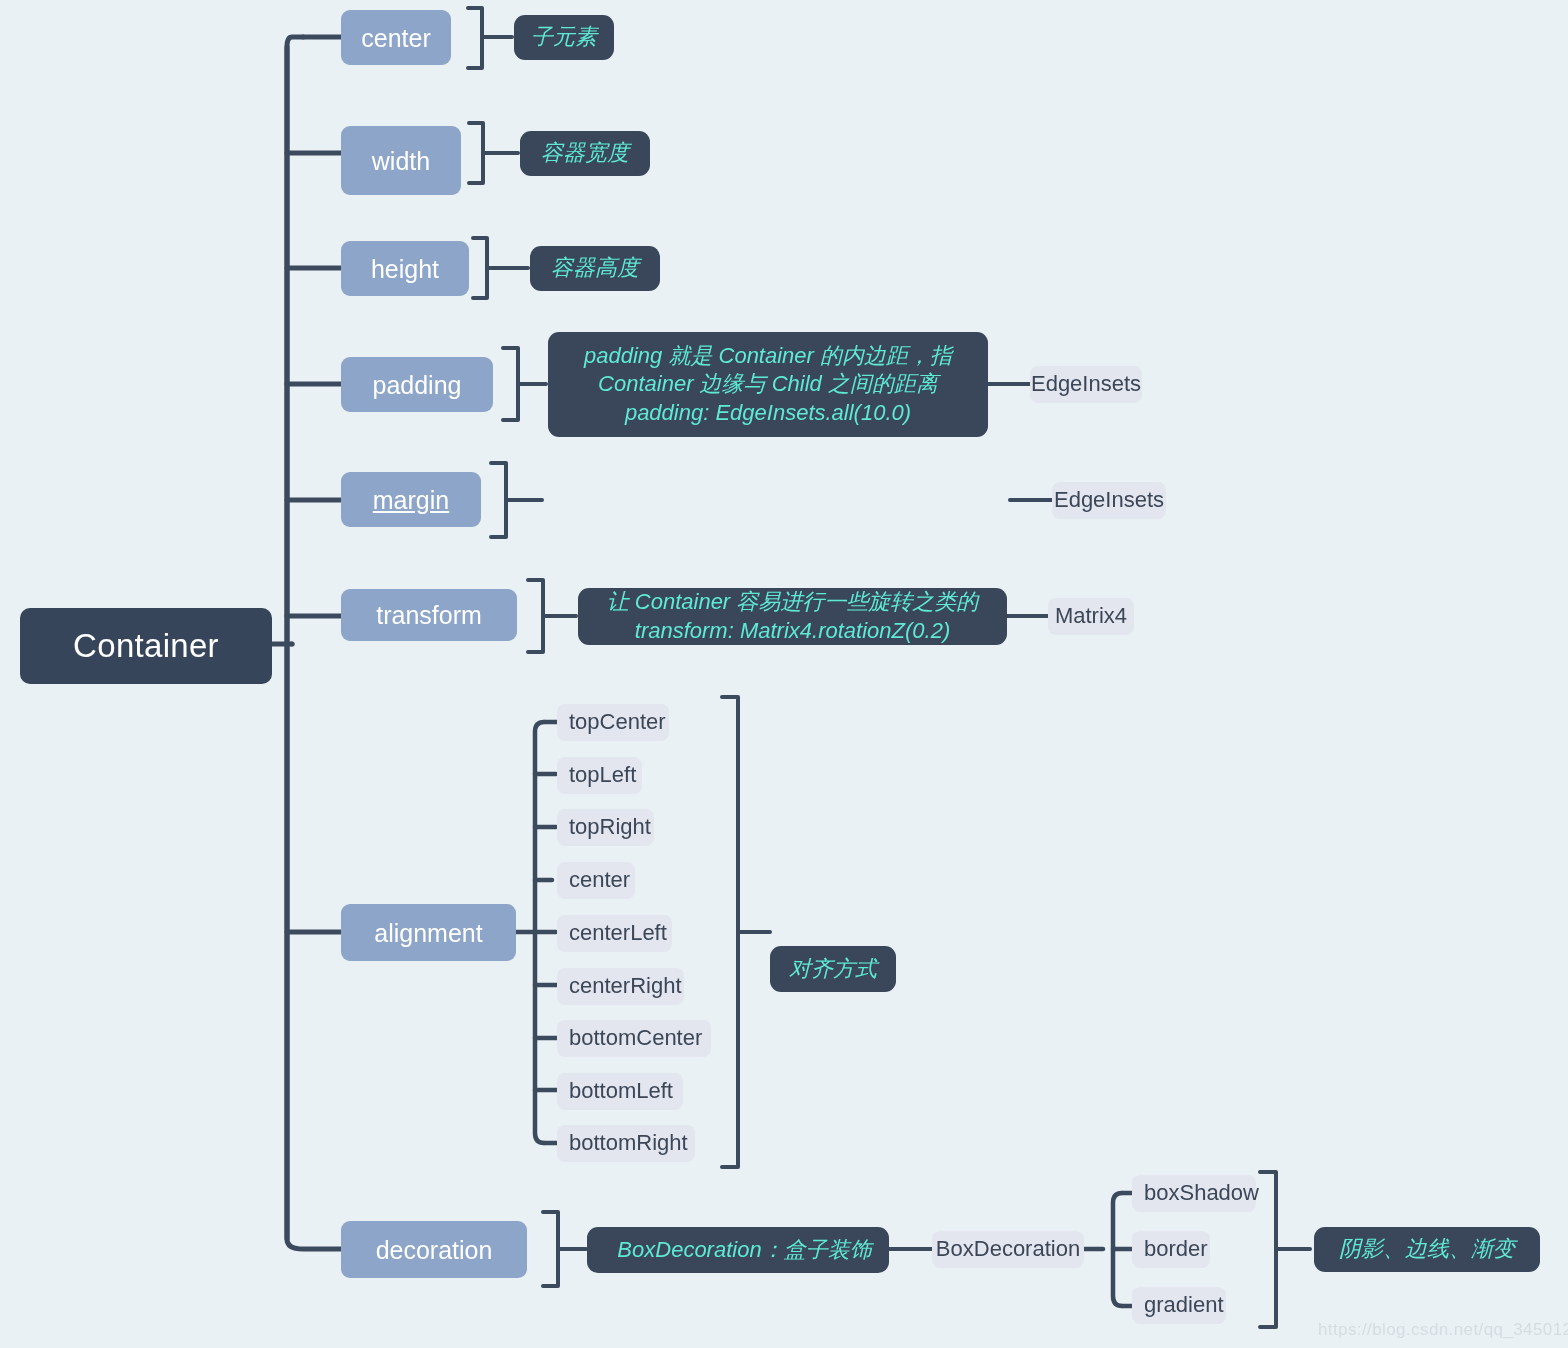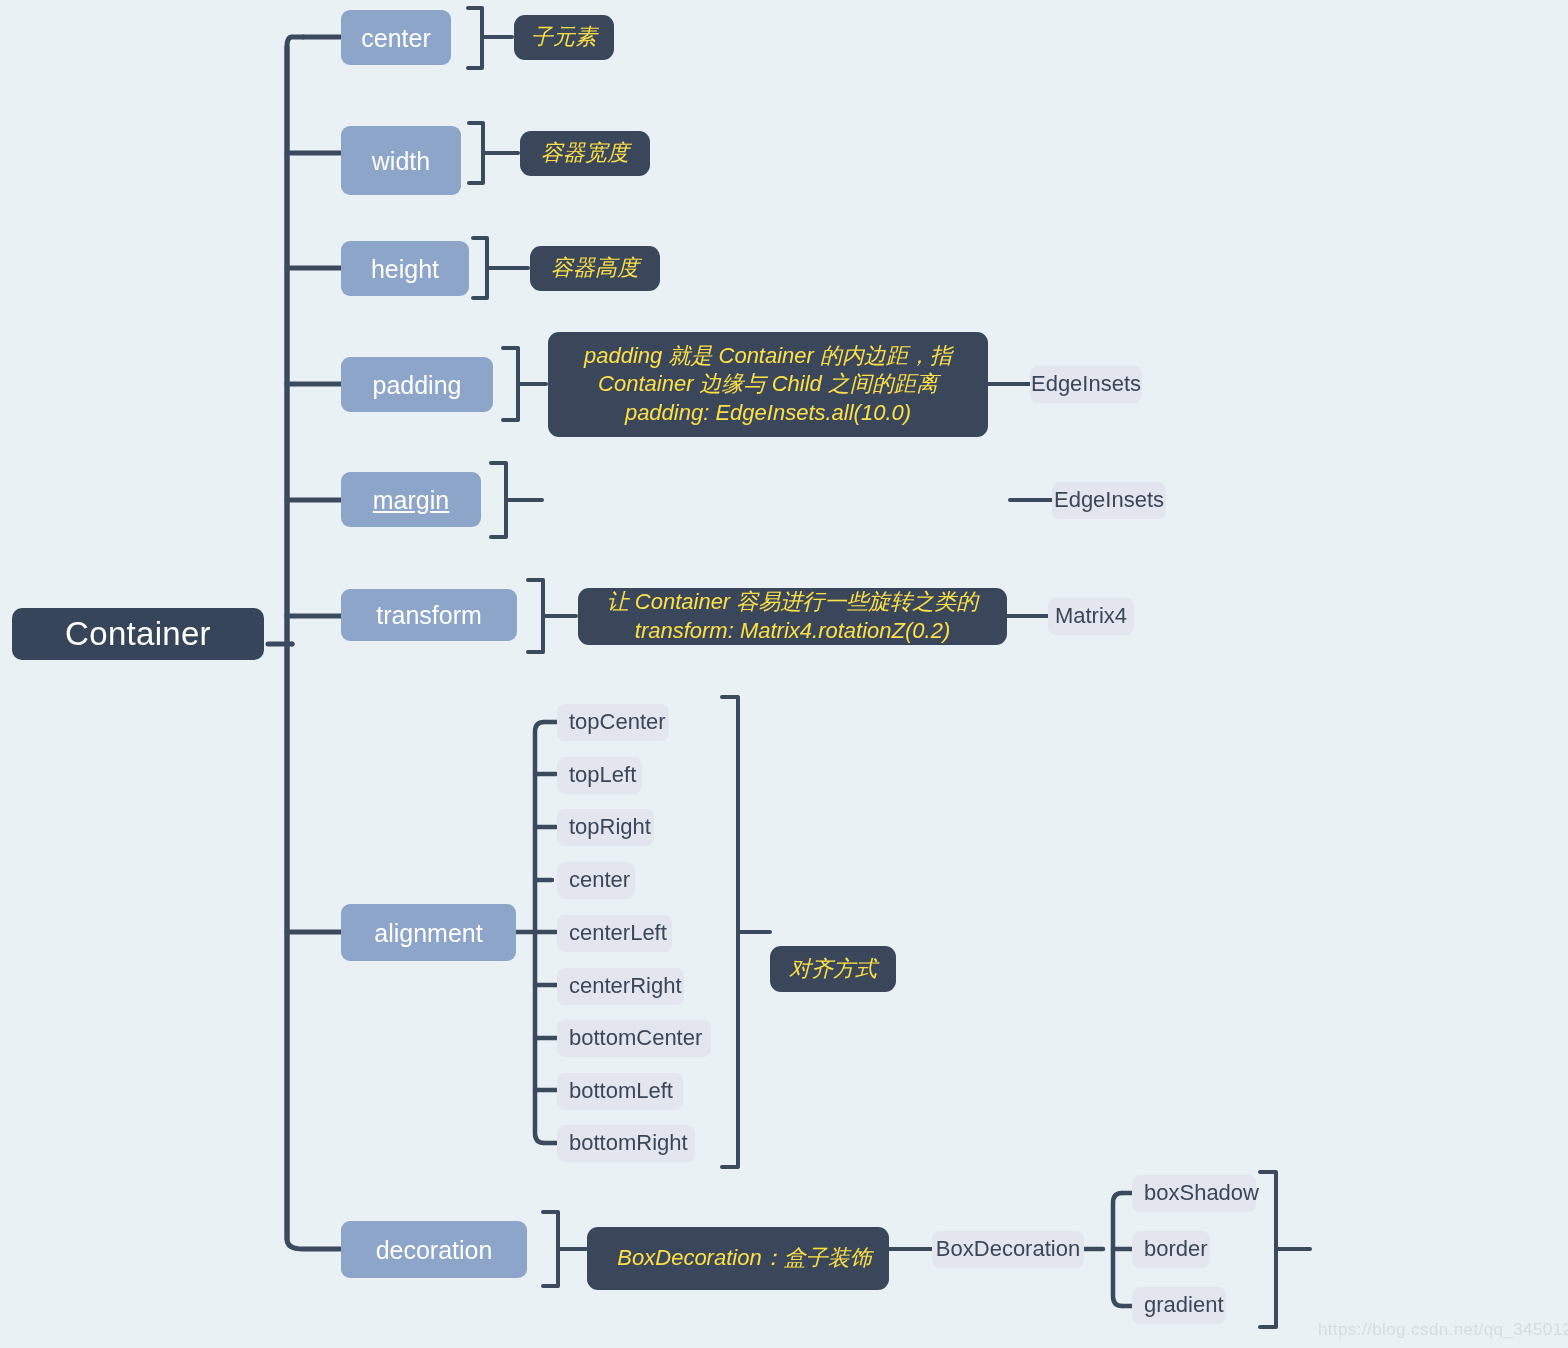--- a/index.html
+++ b/index.html
@@ -49,21 +49,21 @@
   
   .n-l1 {
     background: #8da5c8;
     color: #ffffff;
     border-radius: 9px;
     font-size: 25px;
   }
   
   .n-dark {
     background: #3a465a;
-    color: #fde047;
+    color: #5eead4;
     border-radius: 11px;
     font-size: 22px;
     font-style: italic;
     padding: 6px 14px;
   }
   
   .n-pill {
     background: #e3e6ef;
     color: #3b4657;
     border-radius: 8px;
@@ -162,21 +162,21 @@
       <path d="M1113 1249 L1134 1249"></path>
       <path d="M1122 1306 L1134 1306"></path>
     </g>
 
     <g fill="none" stroke="#3c4a5e" stroke-width="4" stroke-linecap="round" stroke-linejoin="round">
       <path d="M1260 1172 L1276 1172 L1276 1327 L1260 1327"></path>
       <path d="M1276 1249 L1310 1249"></path>
     </g>
   </svg>
 
-  <div class="node n-root" style="left:12px; top:608px; width:252px; height:52px;">
+  <div class="node n-root" style="left:20px; top:608px; width:252px; height:76px;">
     <span>Container</span>
   </div>
 
   <div class="node n-l1" style="left:341px; top:10px; width:110px; height:55px;">
     <span>center</span>
   </div>
   <div class="node n-dark" style="left:514px; top:15px; width:100px; height:45px;">
     <span>子元素</span>
   </div>
 
@@ -256,35 +256,38 @@
     <span>bottomRight</span>
   </div>
 
   <div class="node n-dark" style="left:770px; top:910px; width:126px; height:46px;margin-top:36px;">
     <span>对齐方式</span>
   </div>
 
   <div class="node n-l1" style="left:341px; top:1221px; width:186px; height:57px;">
     <span>decoration</span>
   </div>
-  <div class="node n-dark" style="left:587px; top:1227px; width:302px; height:63px;padding-left:27px;">
+  <div class="node n-dark" style="left:587px; top:1227px; width:302px; height:46px;padding-left:27px;">
     <span>BoxDecoration：盒子装饰</span>
   </div>
   <div class="node n-pill center-text" style="left:932px; top:1231px; width:152px; height:37px;">
     <span>BoxDecoration</span>
   </div>
 
   <div class="node n-pill" style="left:1132px; top:1175px; width:124px; height:37px;">
     <span>boxShadow</span>
   </div>
   <div class="node n-pill" style="left:1132px; top:1231px; width:78px; height:37px;">
     <span>border</span>
   </div>
   <div class="node n-pill" style="left:1132px; top:1287px; width:94px; height:37px;">
     <span>gradient</span>
   </div>
 
+  <div class="node n-dark" style="left:1314px; top:1227px; width:226px; height:45px;">
+    <span>阴影、边线、渐变</span>
+  </div>
 
   <div class="watermark" style="left:1318px; top:1320px;">
     <span>https://blog.csdn.net/qq_34501274</span>
   </div>
 
 </div>
 
 </body></html>

